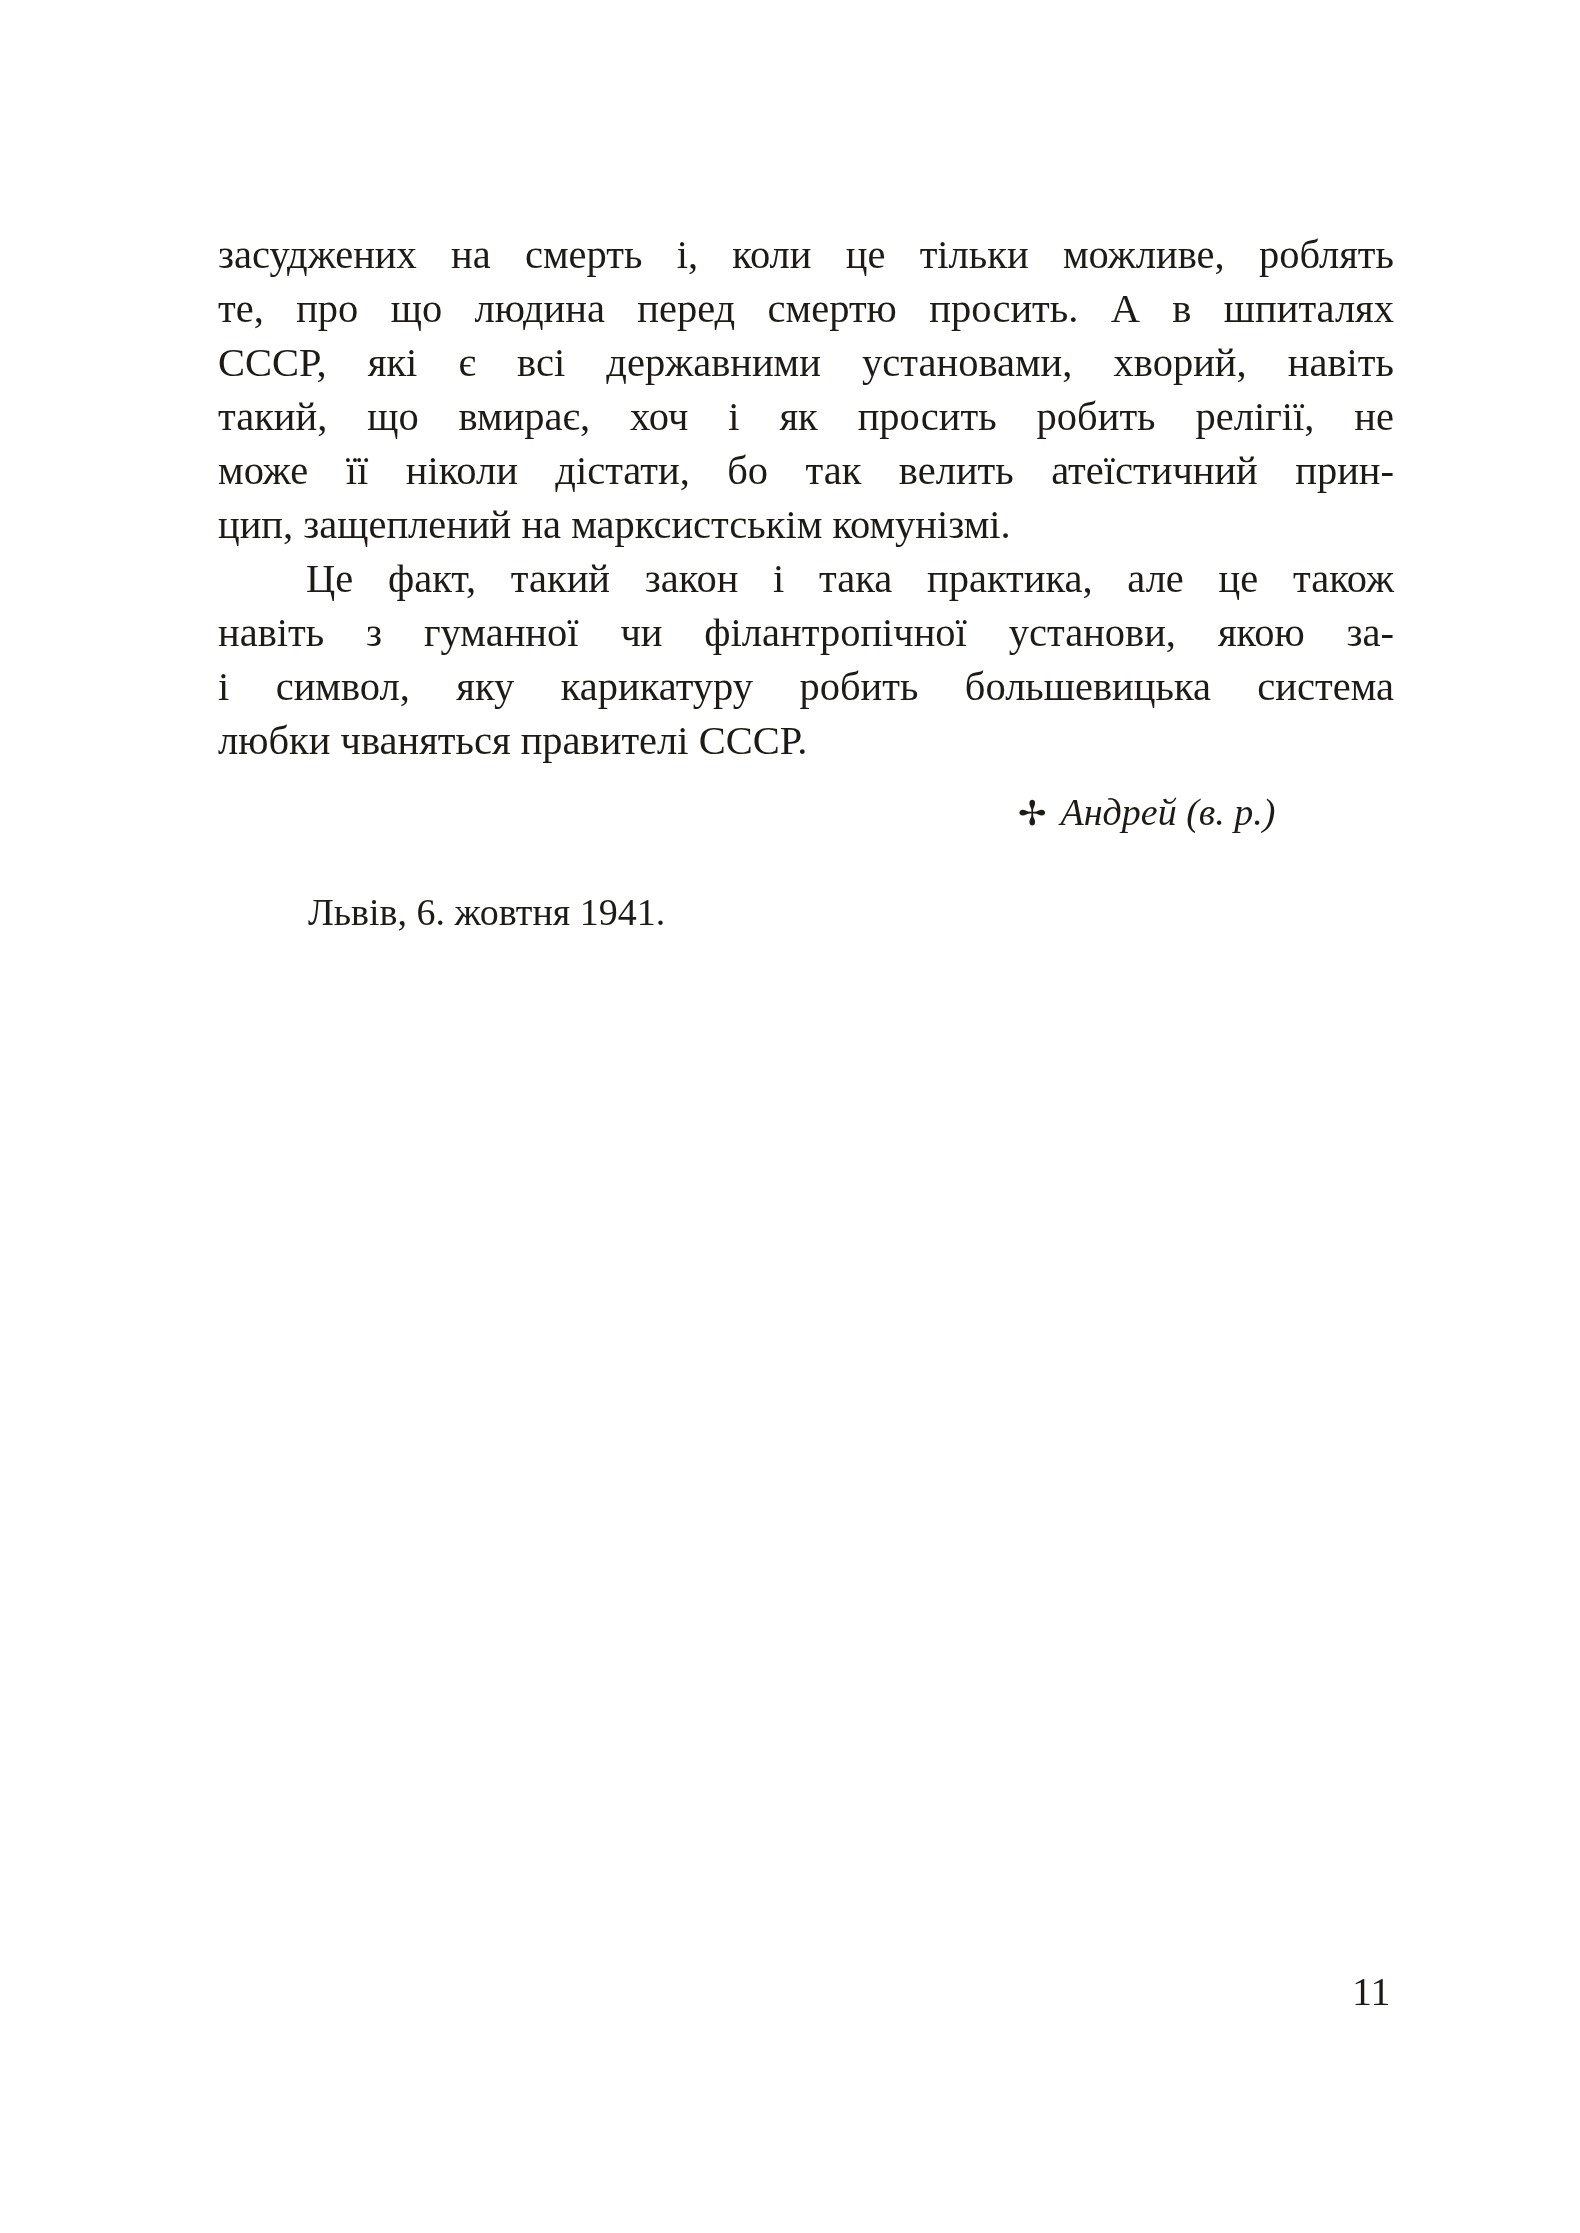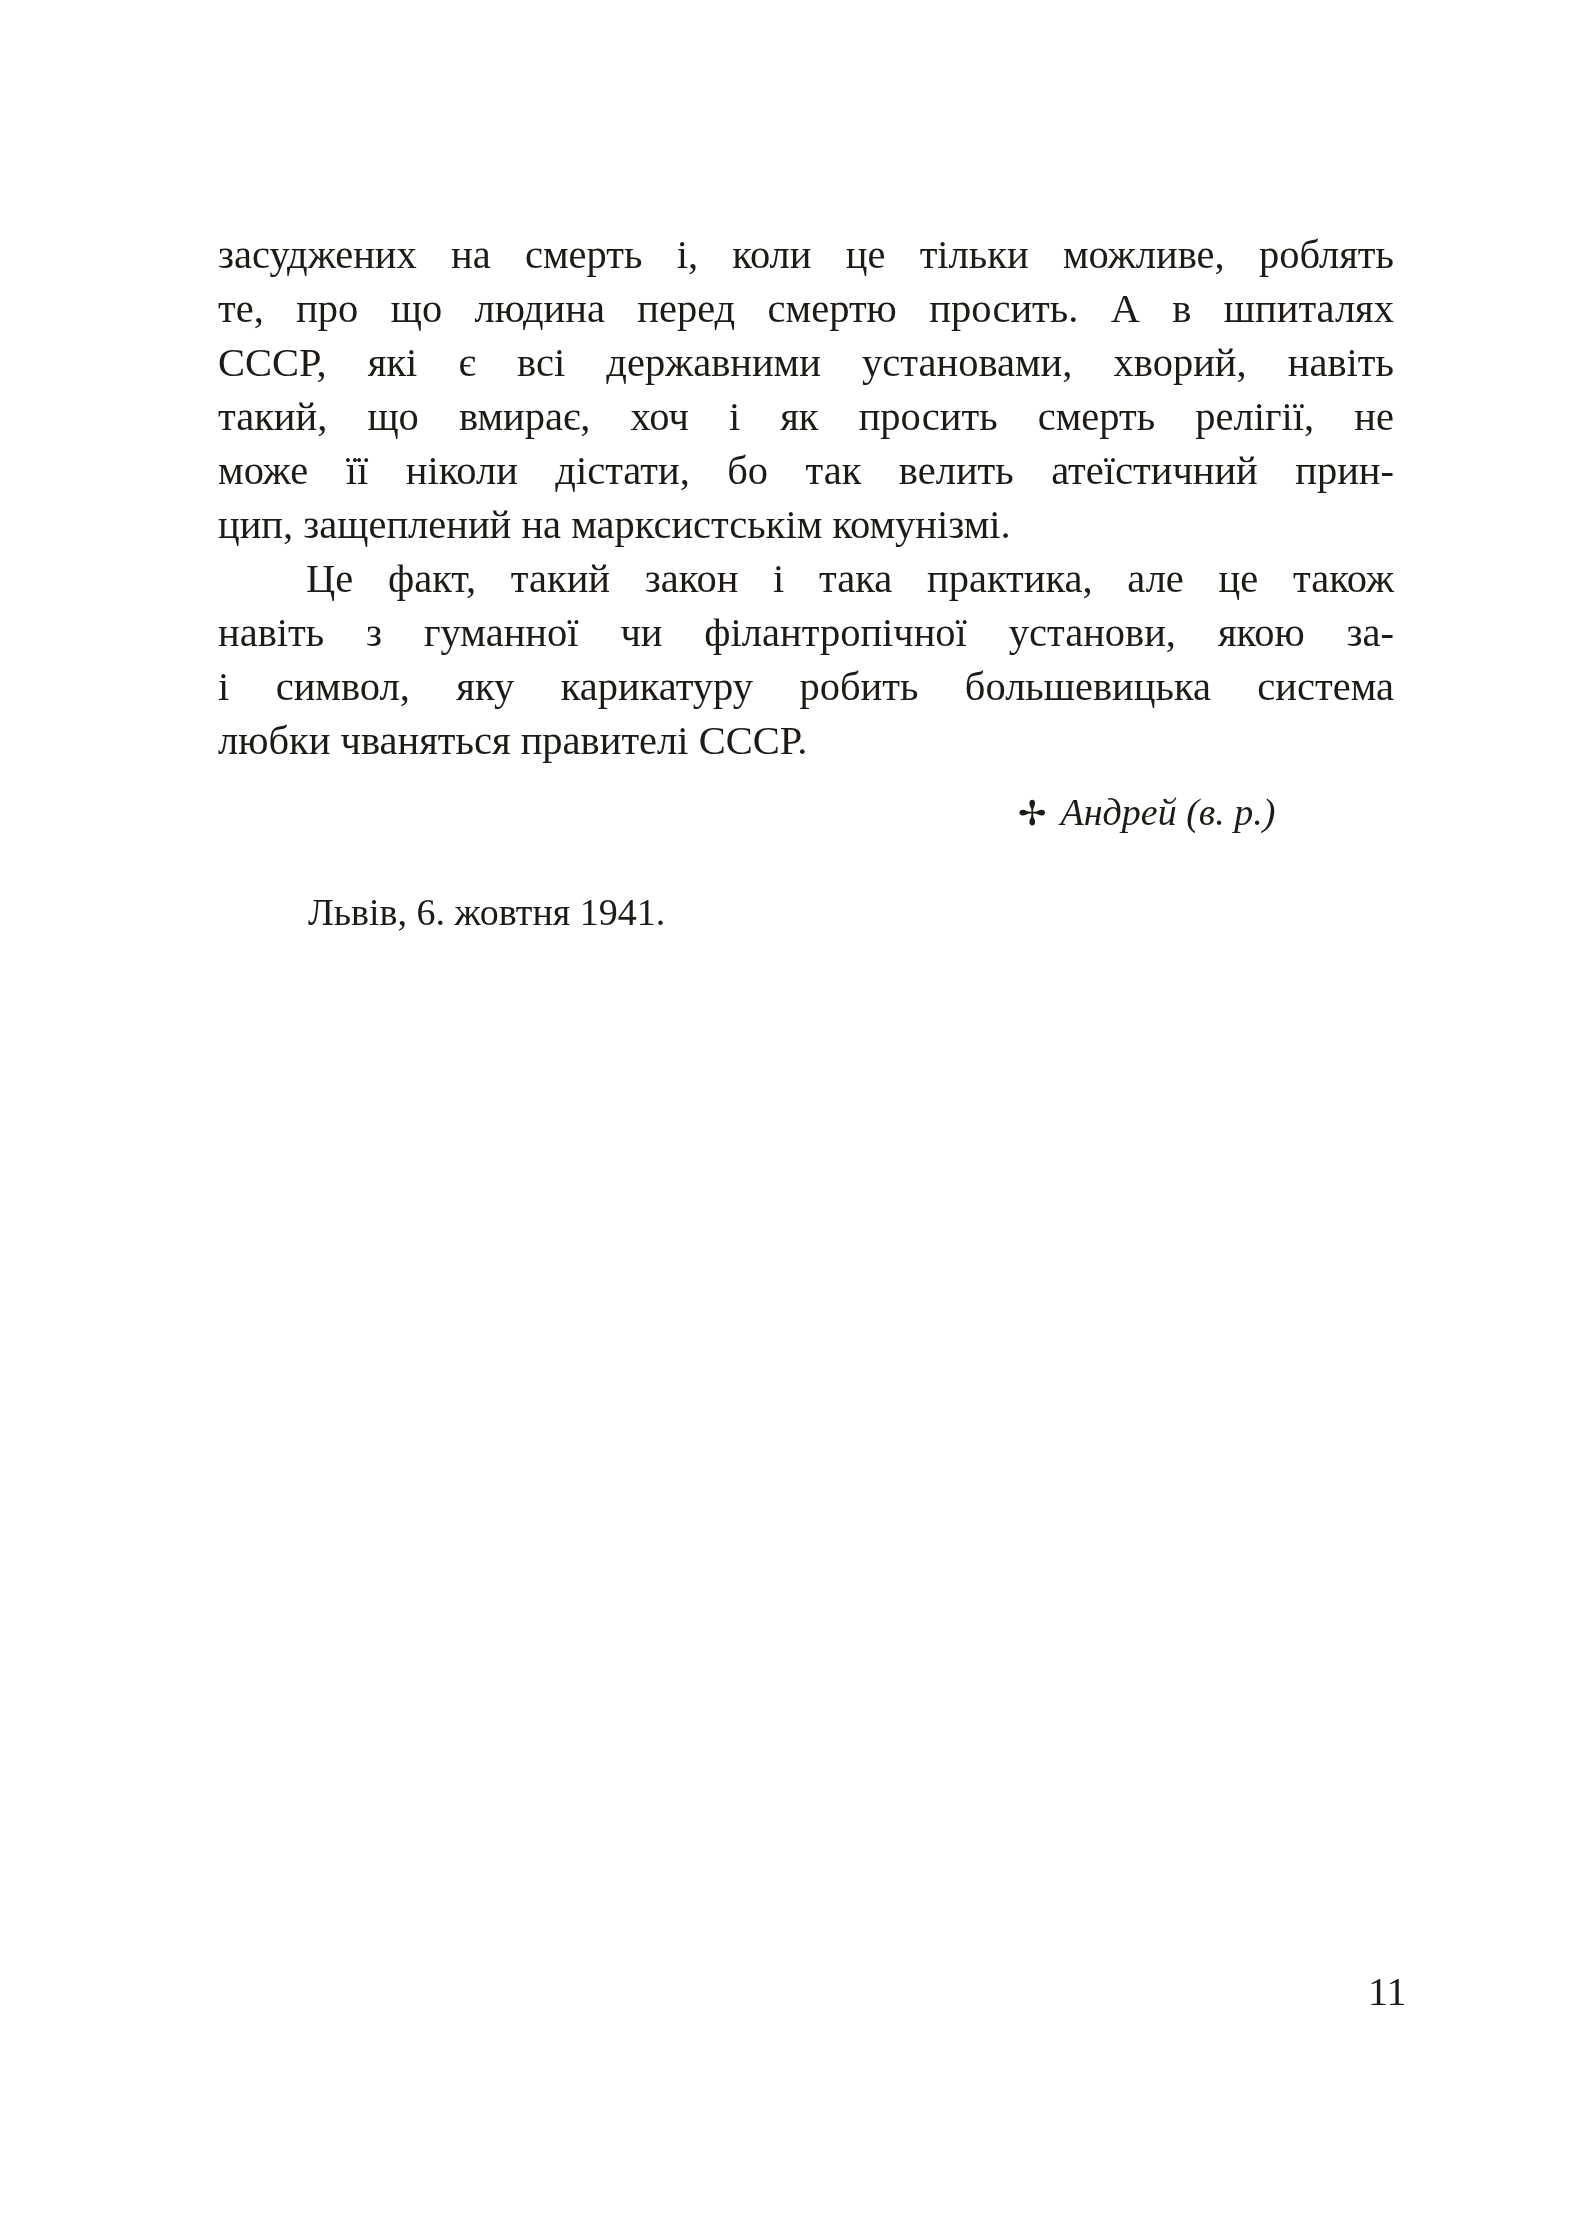--- a/index.html
+++ b/index.html
@@ -6,32 +6,32 @@
     body { width: 1580px; height: 2233px; position: relative; overflow: hidden; }
     .page { position: absolute; left: 0; top: 0; width: 1580px; height: 1974px; background: #ffffff; color: #1e1a16; font-family: "Liberation Serif", "DejaVu Serif", serif; }
     .body-text { position: absolute; left: 218px; top: 228px; width: 1176px; font-size: 40.5px; line-height: 54px; }
     .line { display: block; white-space: nowrap; text-align: justify; text-align-last: justify; height: 54px; }
     .line.last { text-align-last: left; }
     .para2 { margin-top: 0; }
     .indent { padding-left: 88px; font-family: Liberation Serif, serif; }
     .signature { position: absolute; left: 1018px; top: 790px; font-size: 38px; font-style: italic; font-weight: normal; white-space: nowrap; }
     .cross { font-style: normal; font-size: 34px; margin-right: 14px; }
     .date-line { position: absolute; left: 308px; top: 890px; font-size: 38px; white-space: nowrap; }
-    .page-number { position: absolute; left: 1352px; top: 1968px; font-size: 40px; margin-left: 16px; }
+    .page-number { position: absolute; left: 1352px; top: 1968px; font-size: 40px; }
   </style>
 </head>
 <body>
 
 <div class="page">
   <div class="body-text">
     <div class="paragraph">
       <span class="line">засуджених на смерть і, коли це тільки можливе, роблять</span>
       <span class="line">те, про що людина перед смертю просить. А в шпиталях</span>
       <span class="line">СССР, які є всі державними установами, хворий, навіть</span>
-      <span class="line">такий, що вмирає, хоч і як просить смерть релігії, не</span>
+      <span class="line">такий, що вмирає, хоч і як просить робить релігії, не</span>
       <span class="line">може її ніколи дістати, бо так велить атеїстичний прин-</span>
       <span class="line last">цип, защеплений на марксистськім комунізмі.</span>
     </div>
     <div class="paragraph para2">
       <span class="line indent">Це факт, такий закон і така практика, але це також</span>
       <span class="line">навіть з гуманної чи філантропічної установи, якою за-</span>
       <span class="line">і символ, яку карикатуру робить большевицька система</span>
       <span class="line last">любки чваняться правителі СССР.</span>
     </div>
   </div>

